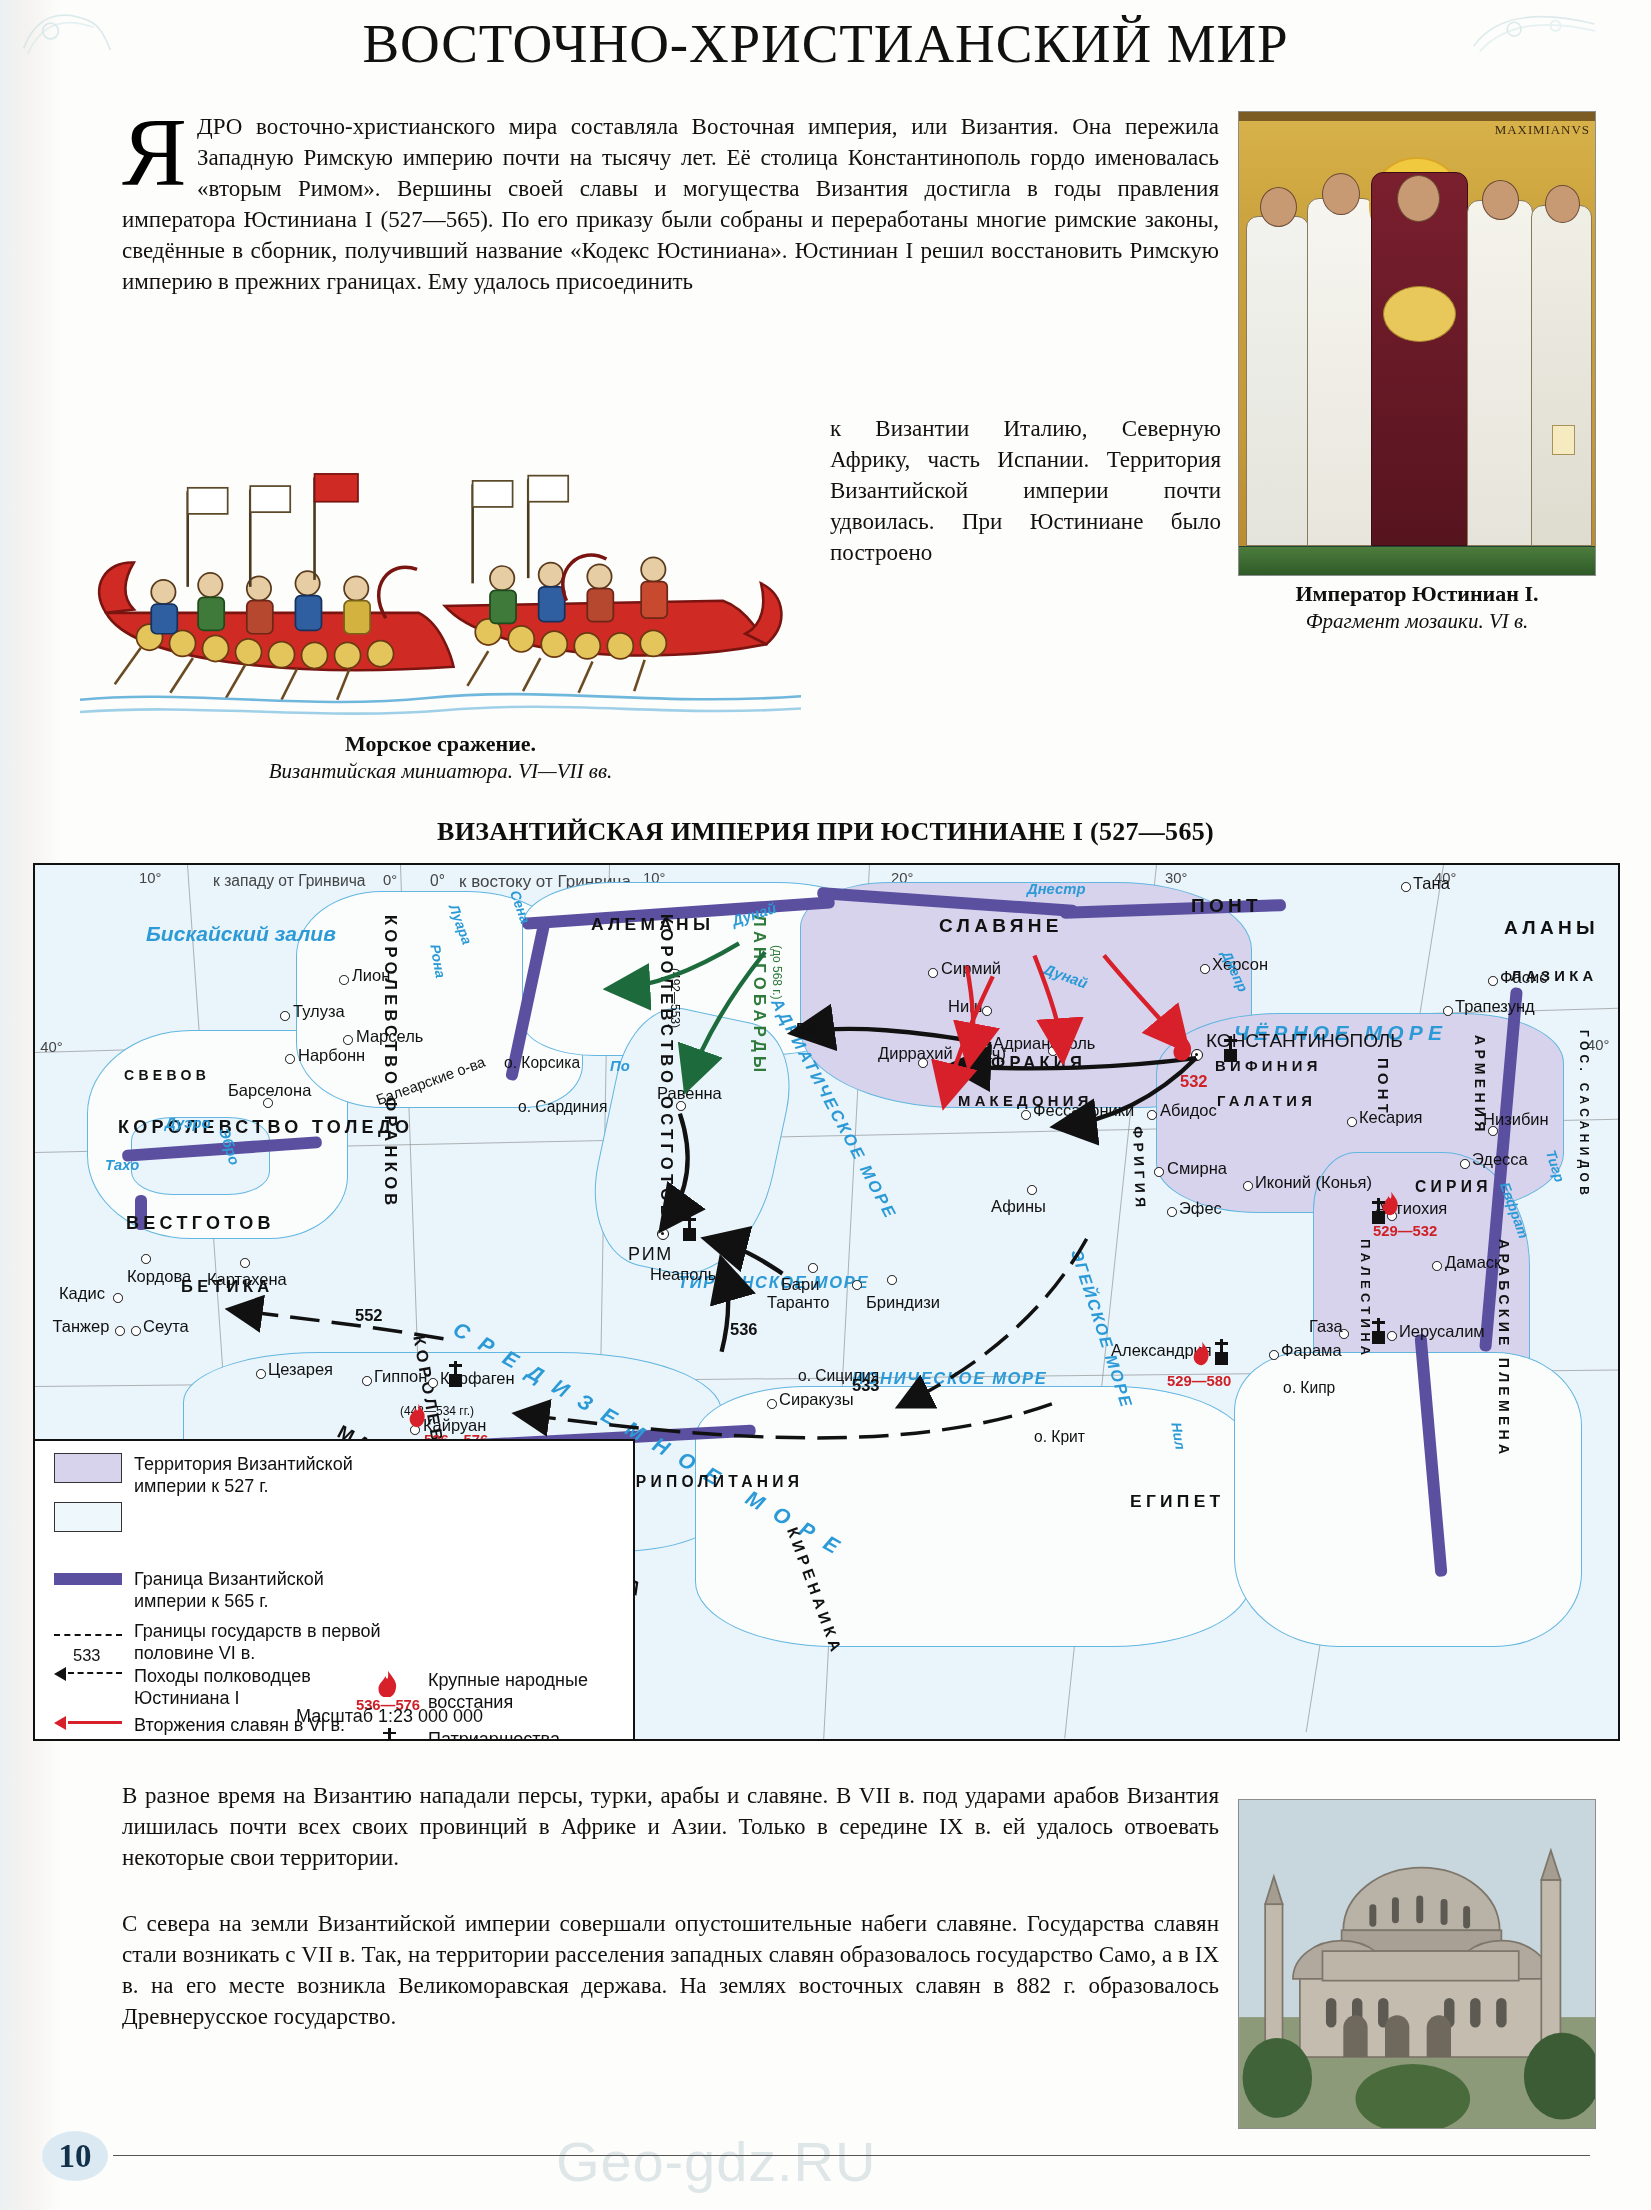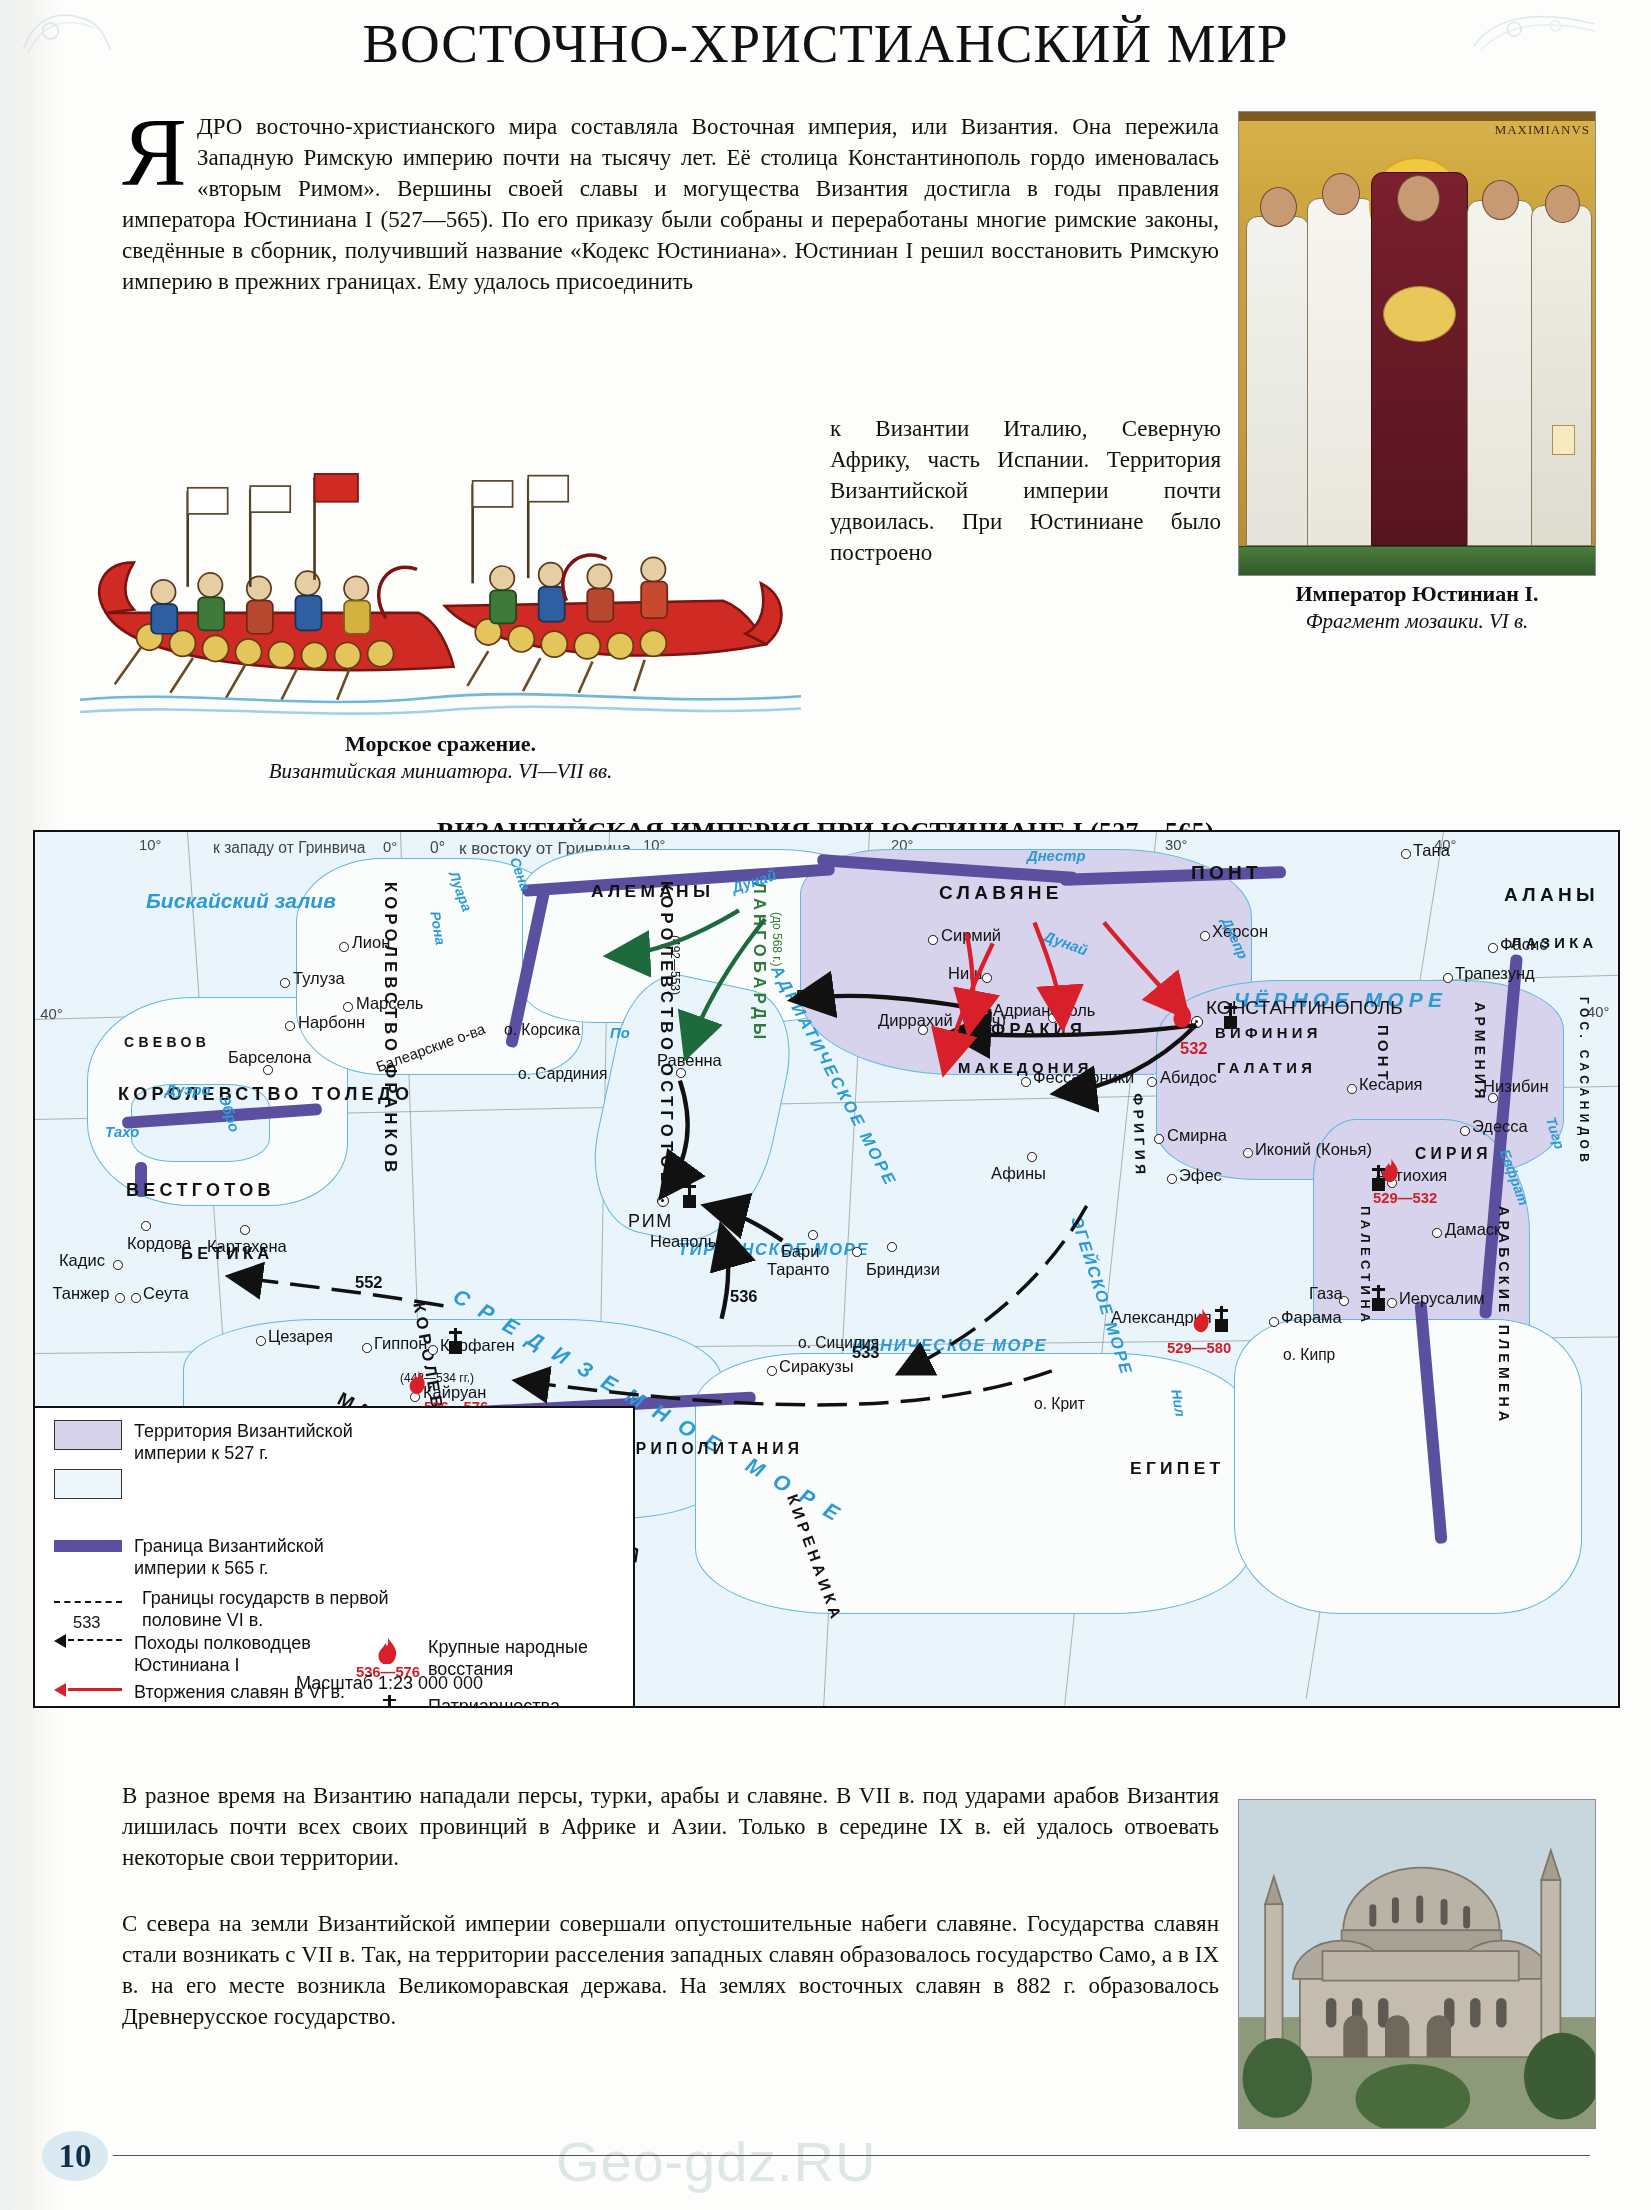--- a/index.html
+++ b/index.html
@@ -124,21 +124,21 @@
   #fig-sophia .frame { height: 330px; background:#cfd9de; }
 
   
   .maptitle {
     position: absolute; left: 0; top: 817px; width: 1651px;
     text-align: center; font-size: 26px; font-weight: 700;
     letter-spacing: 0.3px; color: #0e0e0e;
   }
   .mapbox {
     position: absolute;
-    left: 33px; top: 830px; width: 1587px; height: 878px;
+    left: 33px; top: 863px; width: 1587px; height: 878px;
     border: 2.6px solid #111;
     background: #eef7fc;
     overflow: hidden;
     padding-left: 8px;
   }
   .mapbox .sea { position:absolute; inset:0; background:#e9f4fb; }
   .mapbox .land {
     position:absolute;
     background:#fbfdfd;
     border:1.1px solid #63b6e0;
@@ -640,21 +640,21 @@
         <span class="leg-sw" style="background:#d7d3ec;"></span>
         <span class="leg-txt" style="width:261px;">Территория Византийской империи к 527 г.</span>
       </div>
       <div class="leg-row" style="left:19px;top:61px;width:556px;">
         <span class="leg-sw" style="background:#eef7fc;"></span>
       </div>
       <div class="leg-row" style="left:19px;top:132px;width:556px;">
         <span class="leg-line"></span>
         <span class="leg-txt" style="width:261px;margin-top:-5.2px;">Граница Византийской империи к 565 г.</span>
       </div>
-      <div class="leg-row" style="left:19px;top:179px;width:556px;gap:8px;">
+      <div class="leg-row" style="left:19px;top:179px;width:556px;">
         <span class="leg-dash"></span>
         <span class="leg-txt" style="width:261px;">Границы государств в первой половине VI в.</span>
       </div>
       <div class="leg-row" style="left:19px;top:224px;width:556px;">
         <span class="arrowline">
           <span style="position:absolute;left:19px;top:-19px;font-size:16.5px;color:#111;">533</span>
           <i style="border-top:2.6px dashed #111;"></i>
           <span class="arrowhead" style="border-right:12px solid #111;"></span>
         </span>
         <span class="leg-txt" style="width:243px;">Походы полководцев Юстиниана I</span>

